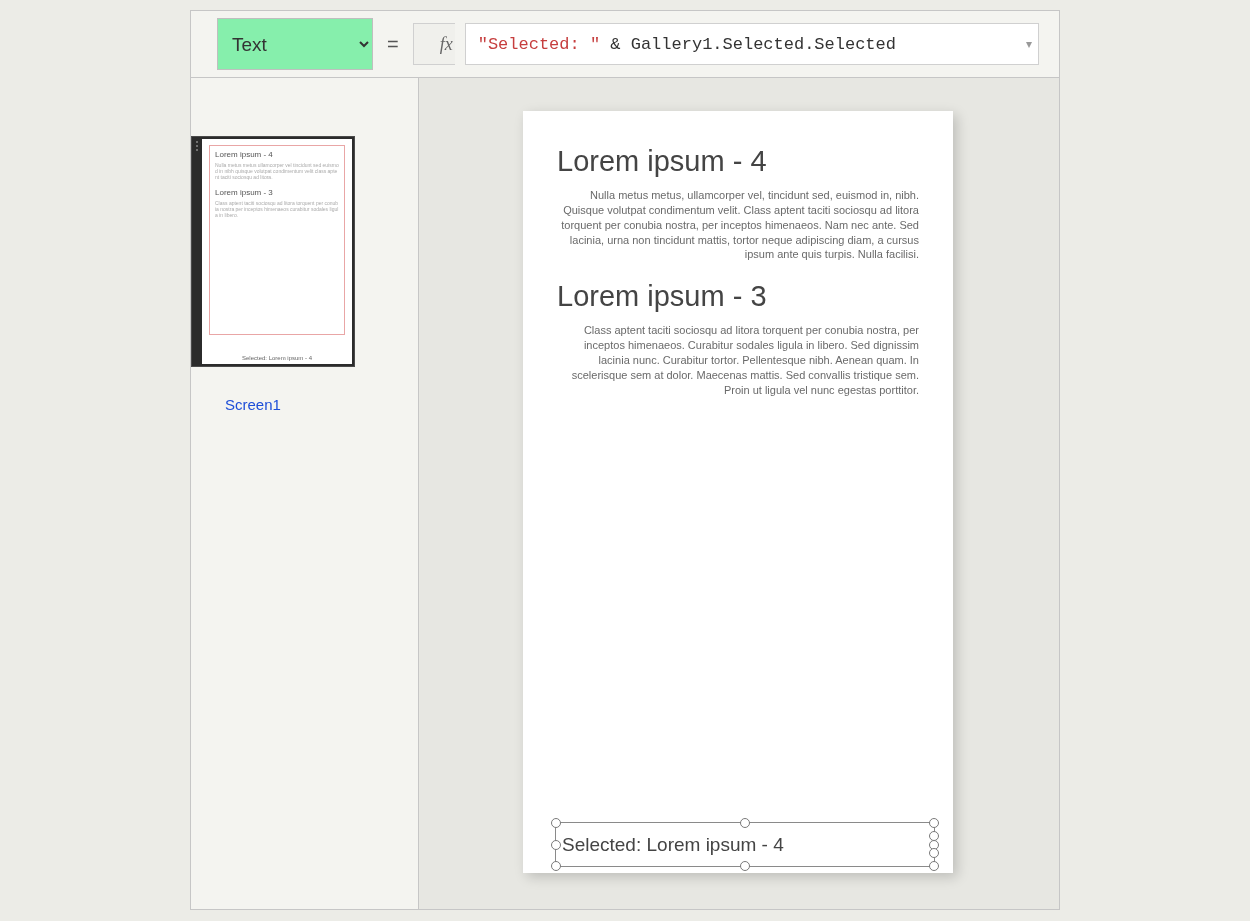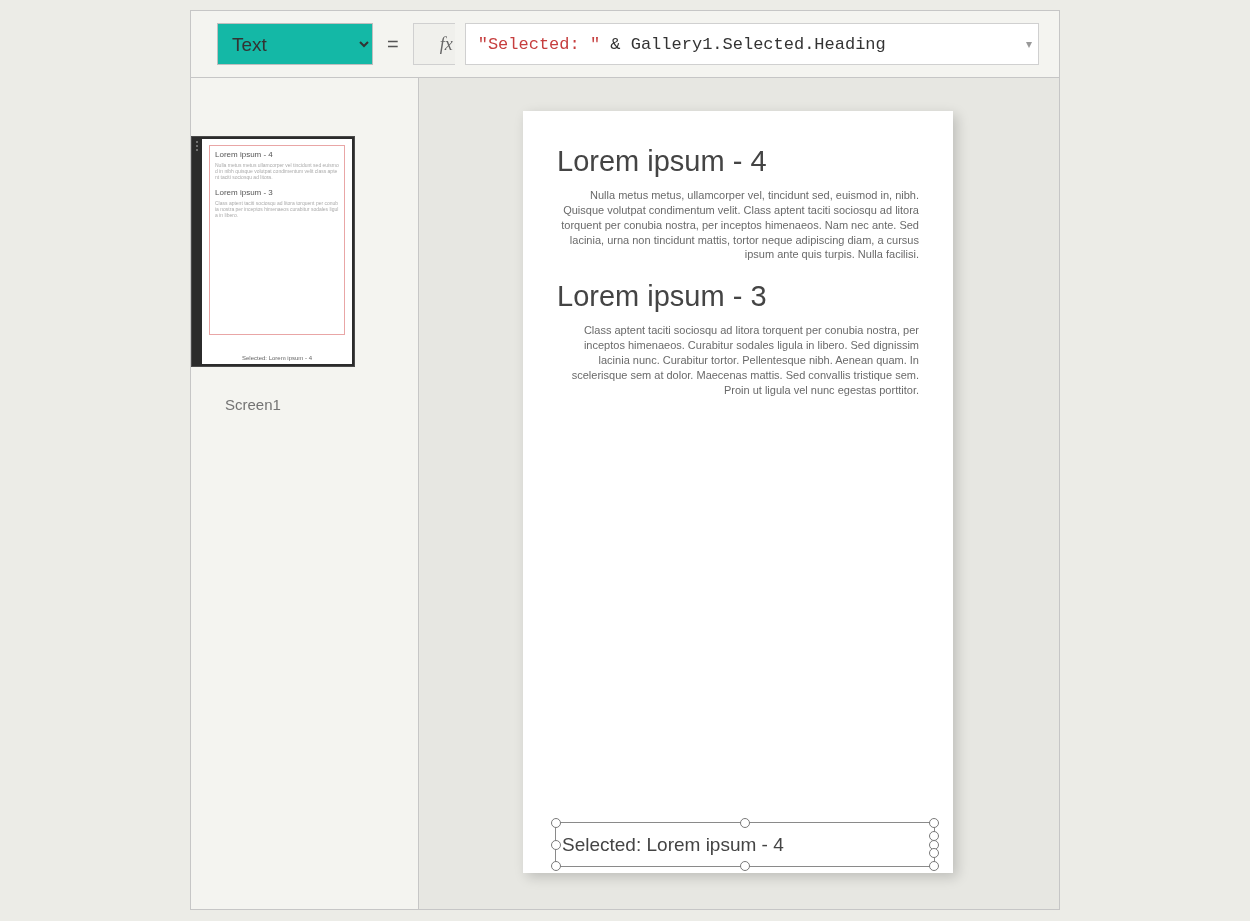--- a/index.html
+++ b/index.html
@@ -25,23 +25,23 @@
     left: 0; right: 0; top: 0;
     height: 67px;
     border-bottom: 1px solid #c6c6c6;
     display: flex;
     align-items: center;
     padding: 0 20px 0 26px;
     gap: 10px;
   }
   .prop-select {
     width: 156px;
-    height: 42px;
+    height: 52px;
     border: 1px solid #bfbfbf;
-    background: #14b8a6;
+    background: #86efac;
     font-size: 19px;
     padding: 0 10px;
     font-family: inherit;
     color: #333;
   }
   .equals {
     font-size: 20px;
     color: #555;
     padding: 0 4px;
   }
@@ -140,21 +140,21 @@
     transform: translateX(-50%);
     font-size: 6px;
     color: #666;
     white-space: nowrap;
   }
   .screen-label {
     position: absolute;
     left: 34px;
     top: 318px;
     font-size: 15px;
-    color: #737373;
+    color: #1d4ed8;
   }
   
   .canvas-area {
     position: absolute;
     left: 228px;
     right: 0;
     top: 67px;
     bottom: 0;
     background: #e7e7e2;
   }
@@ -222,21 +222,21 @@
 <div class="app-frame">
 
   <div class="formula-bar">
     <select class="prop-select">
       <option>Text</option>
     </select>
     <span class="equals">=</span>
     <div class="fx-box">fx</div>
     <div class="formula-input-wrap">
       <span class="formula-text">
-        <span class="fx-str">"Selected: "</span><span class="fx-op"> &amp; </span><span class="fx-ref">Gallery1.Selected.Heading</span>
+        <span class="fx-str">"Selected: "</span><span class="fx-op"> &amp; </span><span class="fx-ref">Gallery1.Selected.Selected</span>
       </span>
       <span class="formula-expand">▾</span>
     </div>
   </div>
 
   <div class="left-panel">
     <div class="thumb">
       <div class="thumb-edge">
         <span class="dot"></span>
           <span class="dot"></span>

